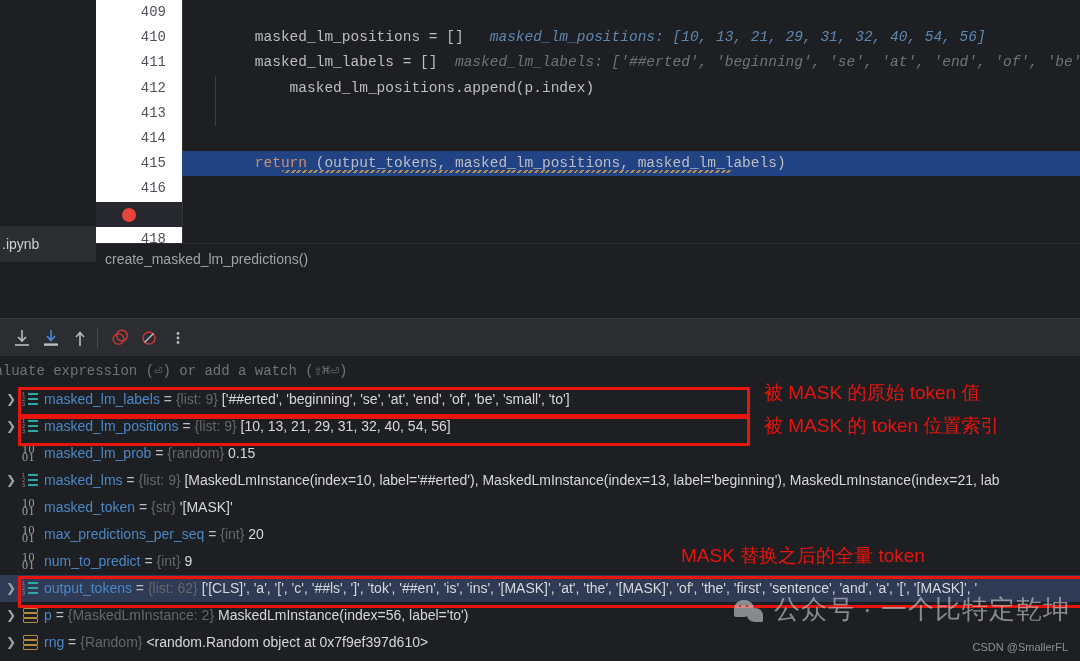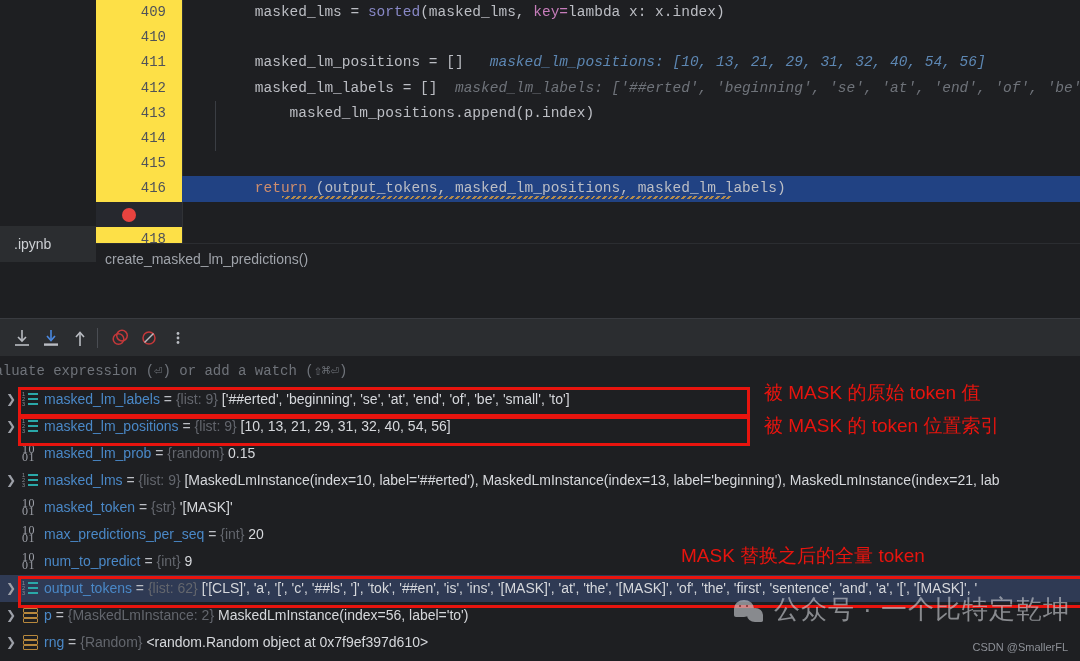--- a/index.html
+++ b/index.html
@@ -5,21 +5,21 @@
   html,body{margin:0;padding:0;background:#1e1f22;}
   body{
     width:1080px;height:661px;overflow:hidden;position:relative;
     font-family:"Liberation Sans","DejaVu Sans",sans-serif;
     color:#bcbec4;
   }
 
   
   #editor{position:absolute;left:0;top:0;width:1080px;height:243px;background:#1e1f22;overflow:hidden;}
   #editor-left-pane{position:absolute;left:0;top:0;width:96px;height:243px;background:#1e1f22;}
-  #gutter{position:absolute;left:96px;top:0;width:86px;height:243px;background:#fde047;
+  #gutter{position:absolute;left:96px;top:0;width:86px;height:243px;background:#ffffff;
           border-right:1px solid #303236;}
   #code-area{position:absolute;left:182px;top:0;right:0;height:243px;}
 
   .crow{position:relative;height:25.2px;line-height:25.2px;}
   .ln{position:absolute;left:0;width:70px;text-align:right;color:#4f5259;
       font-size:14px;font-family:"Liberation Mono","DejaVu Sans Mono",monospace;}
   .ctext{position:absolute;left:0;white-space:pre;font-size:14.5px;
          font-family:"Liberation Mono","DejaVu Sans Mono",monospace;color:#bcbec4;}
   .crow.hl .hlbar{position:absolute;left:0;right:0;top:0;bottom:0;background:#214283;}
   .bp{position:absolute;left:26px;top:6px;width:14px;height:14px;border-radius:50%;background:#e8433f;}
@@ -32,21 +32,21 @@
   .k-hint2{color:#6f737a;font-style:italic;} 
   .k-def{color:#bcbec4;}
   .squig{position:absolute;left:0;height:3px;bottom:2px;
          background:repeating-linear-gradient(135deg,#b38b4d 0 2px,transparent 2px 4px);}
 
   
   #tabstrip{position:absolute;left:0;top:243px;width:1080px;height:31px;background:#1e1f22;
             border-top:1px solid #2b2d31;}
   #file-tab{position:absolute;left:0;top:-18px;height:36px;width:96px;background:#2b2d30;
             color:#cdd0d4;font-size:14px;line-height:36px;padding-left:0px;}
-  #file-tab span{padding-left:14px;}
+  #file-tab span{padding-left:2px;}
   #breadcrumb{position:absolute;left:105px;top:0;height:31px;line-height:31px;color:#9fa3aa;font-size:14px;}
 
   #editor-blank{position:absolute;left:0;top:274px;width:1080px;height:44px;background:#1e1f22;}
 
   
   #debug-toolbar{position:absolute;left:0;top:318px;width:1080px;height:38px;background:#2b2d30;
                  border-top:1px solid #393b40;}
   .tb-btn{position:absolute;top:7px;width:24px;height:24px;cursor:pointer;}
   .tb-sep{position:absolute;top:9px;width:1px;height:20px;background:#4a4d53;}
 
@@ -123,23 +123,20 @@
       </div>
       <div class="crow" style="background: rgb(38, 40, 46);">
         <div class="bp"></div>
       </div>
       <div class="crow">
         <div class="ln">418</div>
       </div>
     </div>
   <div id="code-area">
       <div class="crow">
-        <div class="ctext" style="left: 72.8px;"><span class="k-def">masked_lms = </span><span class="k-fn">sorted</span><span class="k-def">(masked_lms, </span><span class="k-par">key=</span><span class="k-def">lambda x: x.index)</span></div>
-      </div>
-      <div class="crow">
         <div class="ctext" style="left: 38px;"></div>
       </div>
       <div class="crow">
         <div class="ctext" style="left: 72.8px;"><span class="k-def">masked_lm_positions = []</span><span class="k-hint">   masked_lm_positions: [10, 13, 21, 29, 31, 32, 40, 54, 56]</span></div>
       </div>
       <div class="crow">
         <div class="ctext" style="left: 72.8px;"><span class="k-def">masked_lm_labels = []</span><span class="k-hint2">  masked_lm_labels: ['##erted', 'beginning', 'se', 'at', 'end', 'of', 'be', 's</span></div>
       </div>
       <div class="crow">
         <div class="indent-guide" style="left: 33px;"></div>

